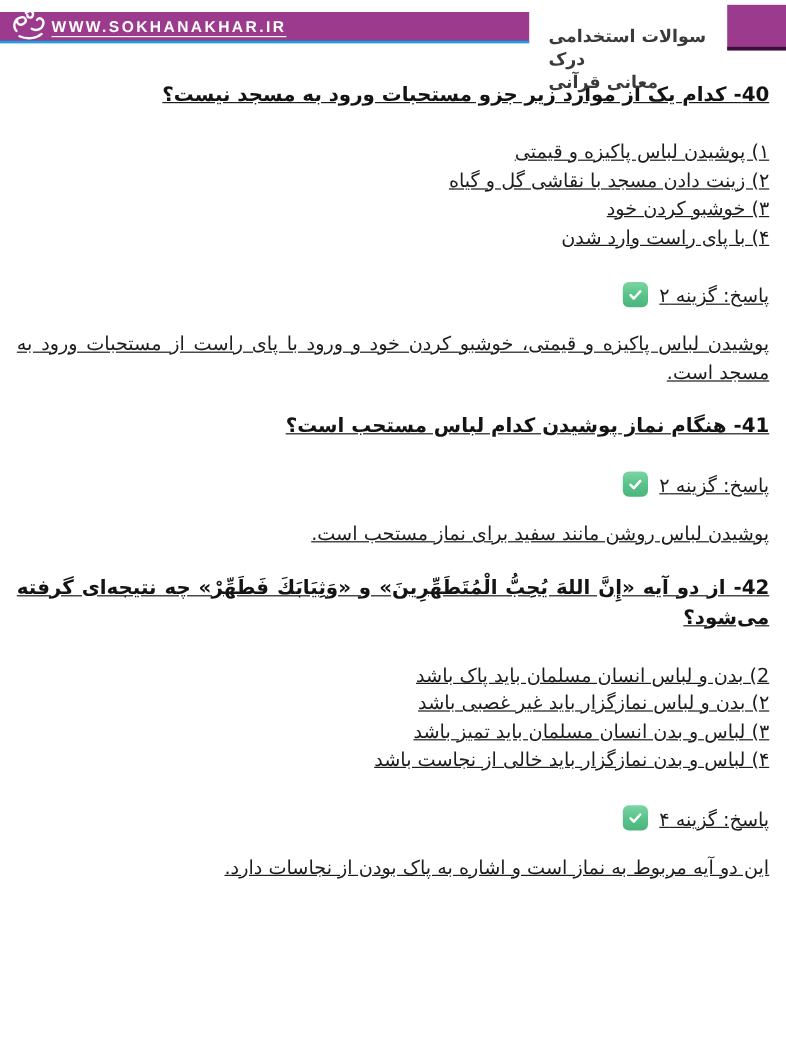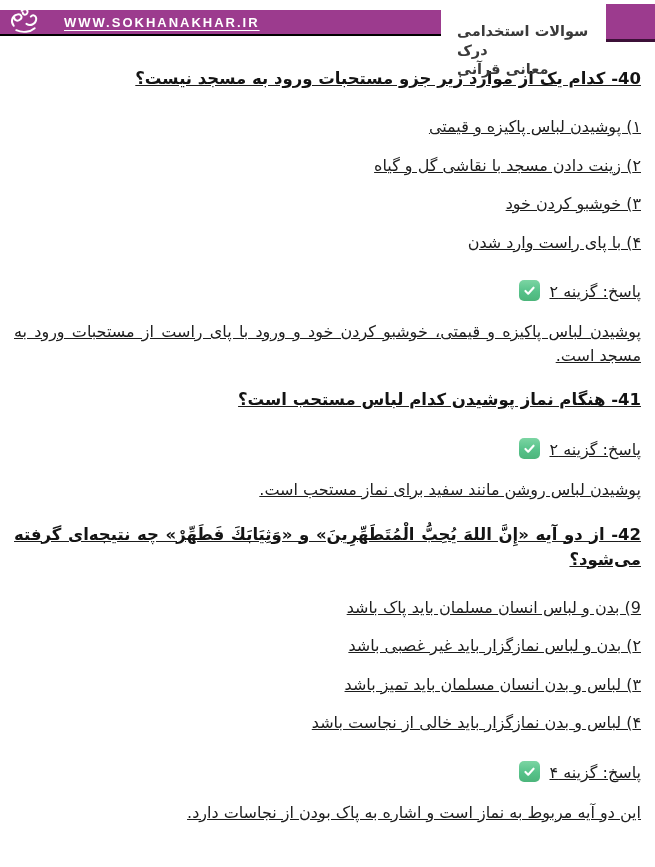--- a/index.html
+++ b/index.html
@@ -8,22 +8,22 @@
     width: 655px; height: 867px; overflow: hidden;
     font-family: "DejaVu Sans", sans-serif;
     color: #1d1d1d;
   }
   .page { width: 655px; height: 867px; background: #fff; position: relative; }
 
   
   .header { position: relative; height: 46px; background: #fff; direction: ltr; }
   .brand-bar {
     position: absolute; left: 0; top: 10px; width: 441px; height: 26px;
-    background: #9c3b8e; border-bottom: 2px solid #000000;
-    display: flex; align-items: center; padding-left: 7px; gap: 21px;
+    background: #9c3b8e; border-bottom: 2px solid #0ea5e9;
+    display: flex; align-items: center; padding-left: 7px;
   }
   .logo { width: 33px; height: 30px; margin-top: -4px; flex: 0 0 auto; }
   .site-url {
     color: #ffffff; font-family: "Liberation Sans", "DejaVu Sans", sans-serif;
     font-weight: bold; font-size: 13px; letter-spacing: 2px;
     text-decoration: underline; text-underline-offset: 3px; text-decoration-thickness: 1px;
     margin-left: 3px; white-space: nowrap; cursor: pointer;
   }
   .header-title {
     position: absolute; right: 58px; top: 22px; width: 140px;
@@ -38,21 +38,21 @@
   
   .content {
     direction: rtl; text-align: right;
     padding: 0 14px; font-size: 16px; color: #1d1d1d; text-decoration: underline;
   }
   .q-title {
     font-size: 16.5px; font-weight: bold; line-height: 25px;
     margin-top: 20px; text-align: justify; color: #141414;
   }
   .q-options { margin-top: 24px; line-height: 23.5px; }
-  .q-option { white-space: nowrap; margin-top: 15px; }
+  .q-option { white-space: nowrap; }
   .q-answer {
     margin-top: 26px; line-height: 24px;
     display: flex; gap: 9px;
   }
   .check {
     width: 21px; height: 21px; border-radius: 5px; flex: 0 0 auto;
     background: linear-gradient(180deg, #7cd5a3 0%, #57c28a 55%, #4cb57b 100%);
     display: inline-flex; align-items: center; justify-content: center;
   }
   .q-explanation { margin-top: 16px; line-height: 23.5px; text-align: justify; }
@@ -113,21 +113,21 @@
             <path d="M3 8.6 L6.4 12 L13 4.6" fill="none" stroke="#ffffff" stroke-width="2.6" stroke-linecap="round" stroke-linejoin="round"></path>
           </svg>
         </span>
       </div>
       <p class="q-explanation">پوشیدن لباس روشن مانند سفید برای نماز مستحب است.</p>
     </section>
 
     <section>
       <h2 class="q-title">42- از دو آیه «إِنَّ اللهَ یُحِبُّ الْمُتَطَهِّرِینَ» و «وَثِیَابَكَ فَطَهِّرْ» چه نتیجه‌ای گرفته می‌شود؟</h2>
       <div class="q-options">
-        <div class="q-option">9) بدن و لباس انسان مسلمان باید پاک باشد</div>
+        <div class="q-option">2) بدن و لباس انسان مسلمان باید پاک باشد</div>
         <div class="q-option">۲) بدن و لباس نمازگزار باید غیر غصبی باشد</div>
         <div class="q-option">۳) لباس و بدن انسان مسلمان باید تمیز باشد</div>
         <div class="q-option">۴) لباس و بدن نمازگزار باید خالی از نجاست باشد</div>
       </div>
       <div class="q-answer">
         <span>پاسخ: گزینه ۴</span>
         <span class="check">
           <svg viewBox="0 0 16 16" width="13" height="13">
             <path d="M3 8.6 L6.4 12 L13 4.6" fill="none" stroke="#ffffff" stroke-width="2.6" stroke-linecap="round" stroke-linejoin="round"></path>
           </svg>

